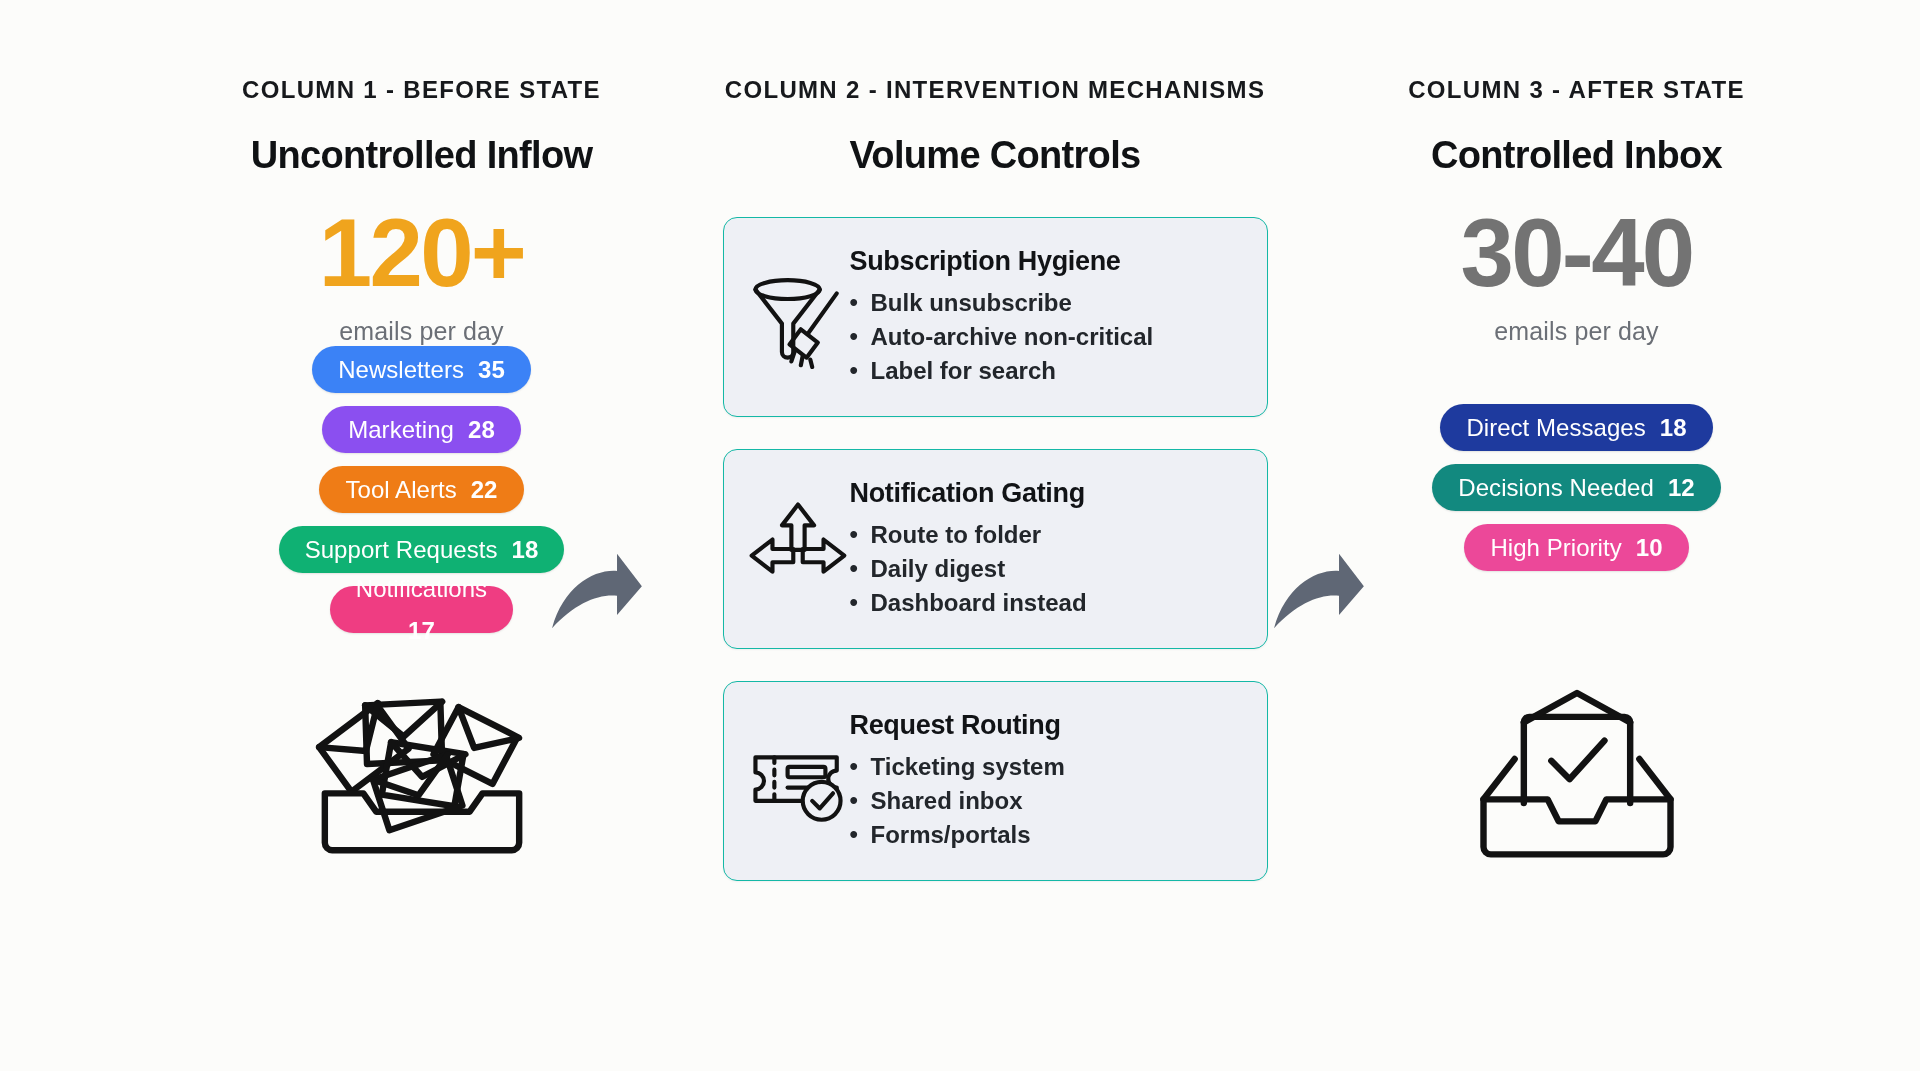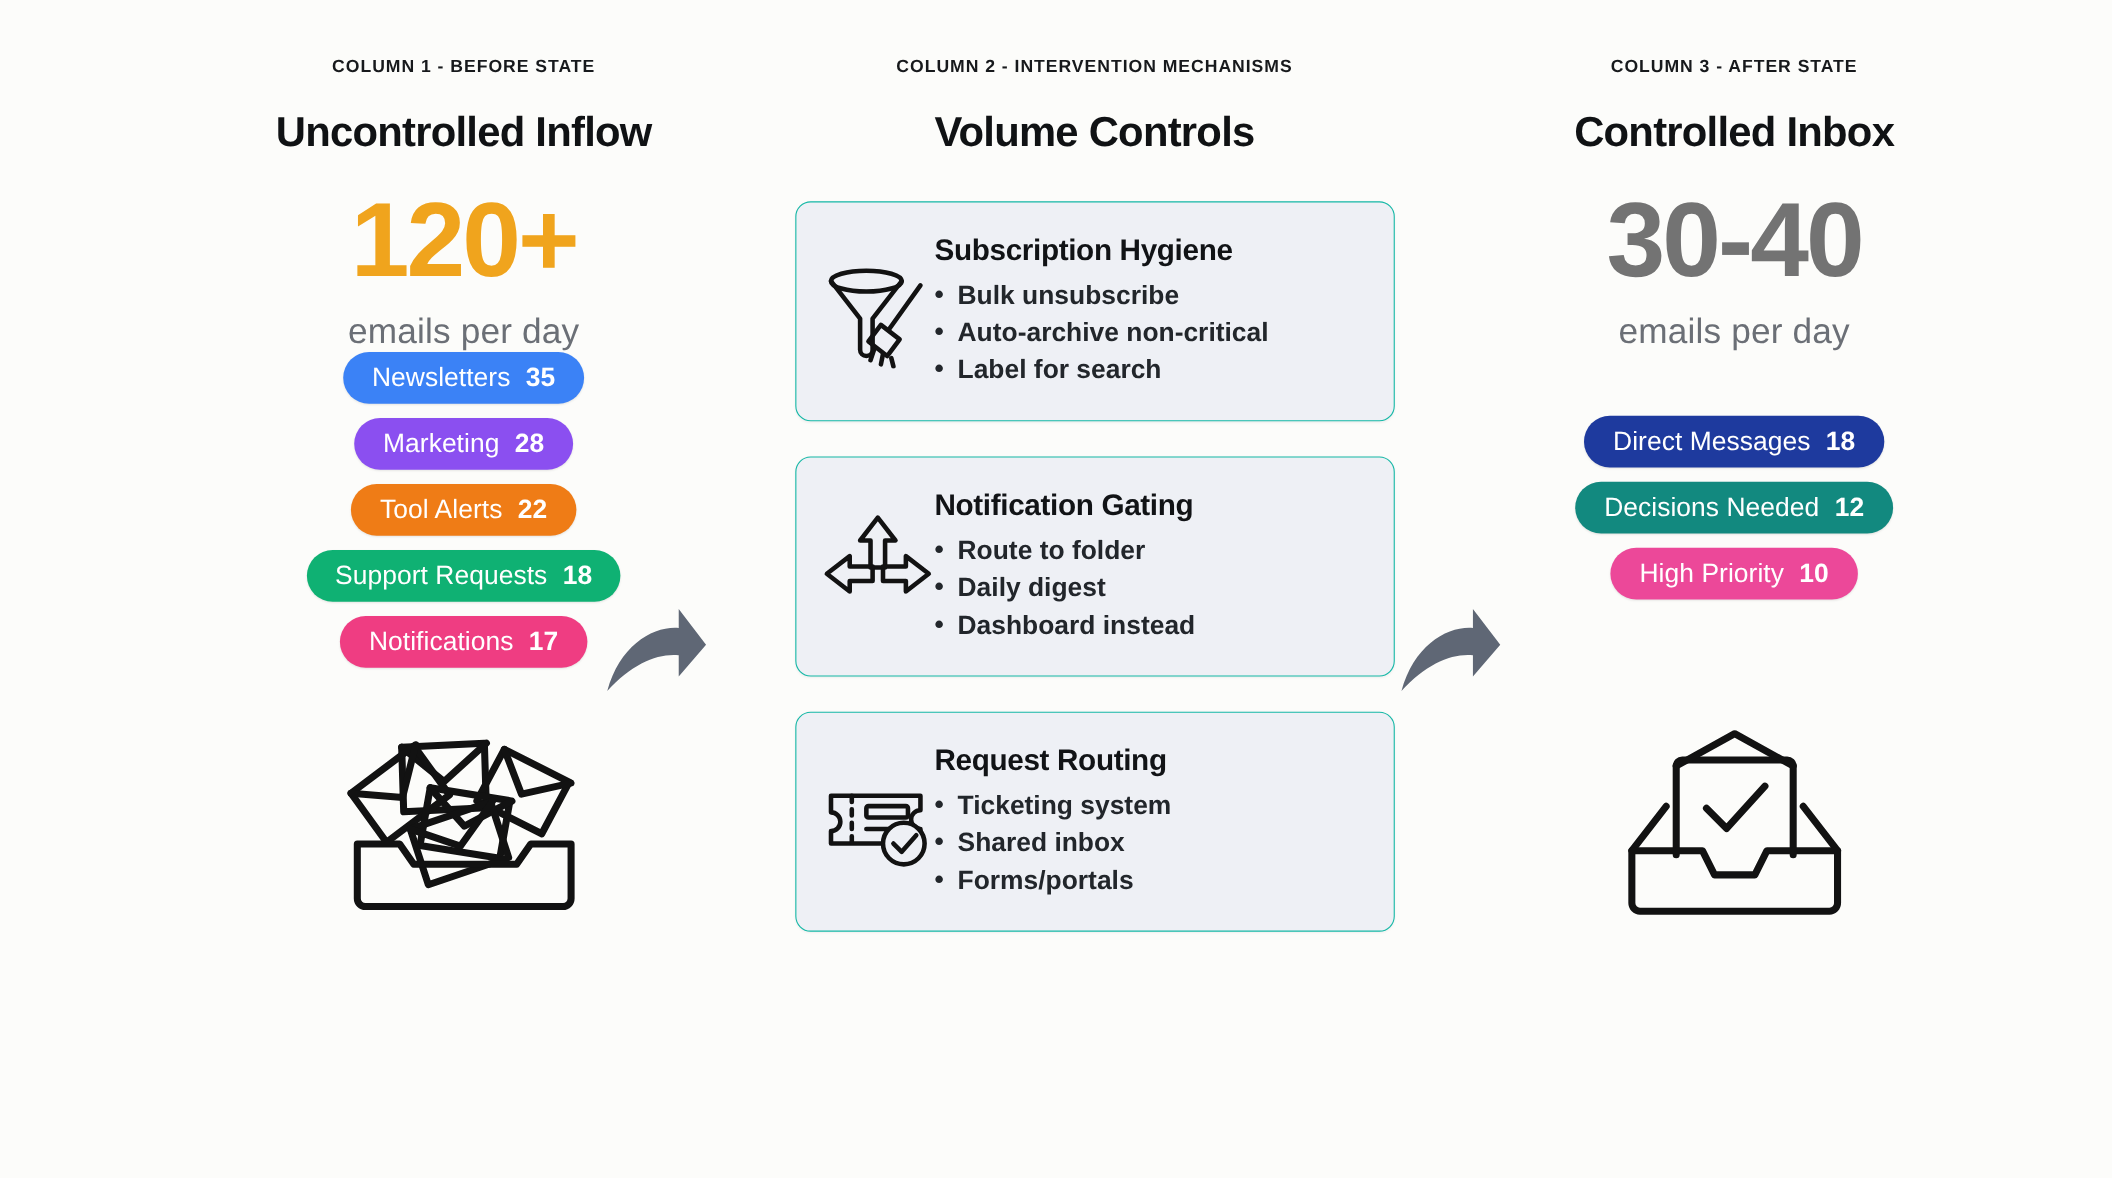--- a/index.html
+++ b/index.html
@@ -32,25 +32,25 @@
     position: relative;
     display: flex;
     flex-direction: column;
     align-items: center;
   }
   .col-1 { width: 430px; margin-left: 78px; }
   .col-2 { width: 545px; margin-left: 86px; }
   .col-3 { width: 430px; margin-left: 94px; }
 
   .eyebrow {
-    font-size: 16px;
+    font-size: 24px;
     font-weight: 700;
     letter-spacing: 0.055em;
     color: #17191c;
-    margin-top: 52px;
+    margin-top: 76px;
     white-space: nowrap;
   }
 
   .col-title {
     font-size: 38px;
     font-weight: 700;
     letter-spacing: -0.018em;
     color: #101214;
     margin-top: 30px;
     white-space: nowrap;
@@ -60,21 +60,21 @@
     font-size: 96px;
     font-weight: 700;
     letter-spacing: -0.028em;
     line-height: 1;
     margin-top: 28px;
   }
   .bignum.before { color: #f0a41d; }
   .bignum.after  { color: #737373; }
 
   .unit {
-    font-size: 32px;
+    font-size: 25px;
     color: #6b6f76;
     margin-top: 16px;
     letter-spacing: 0.005em;
   }
 
   
   .pill-stack {
     display: flex;
     flex-direction: column;
     align-items: center;
@@ -198,21 +198,21 @@
         <span class="count">28</span>
       </div>
       <div class="pill" style="background:#ef7c16;">
         <span>Tool Alerts</span>
         <span class="count">22</span>
       </div>
       <div class="pill" style="background:#0fb173;">
         <span>Support Requests</span>
         <span class="count">18</span>
       </div>
-      <div class="pill" style="background:#ef3d82;">
+      <div class="pill" style="background:#ef3d82;flex-direction:column;">
         <span>Notifications</span>
         <span class="count">17</span>
       </div>
     </div>
 
     <div class="bottom-illo">
       <svg viewBox="0 0 240 200" fill="none" stroke="#121212" stroke-width="7" stroke-linecap="round" stroke-linejoin="round">
 
         <g>
           <path d="M58 30 L140 26 L142 90 L60 94 Z"></path>

